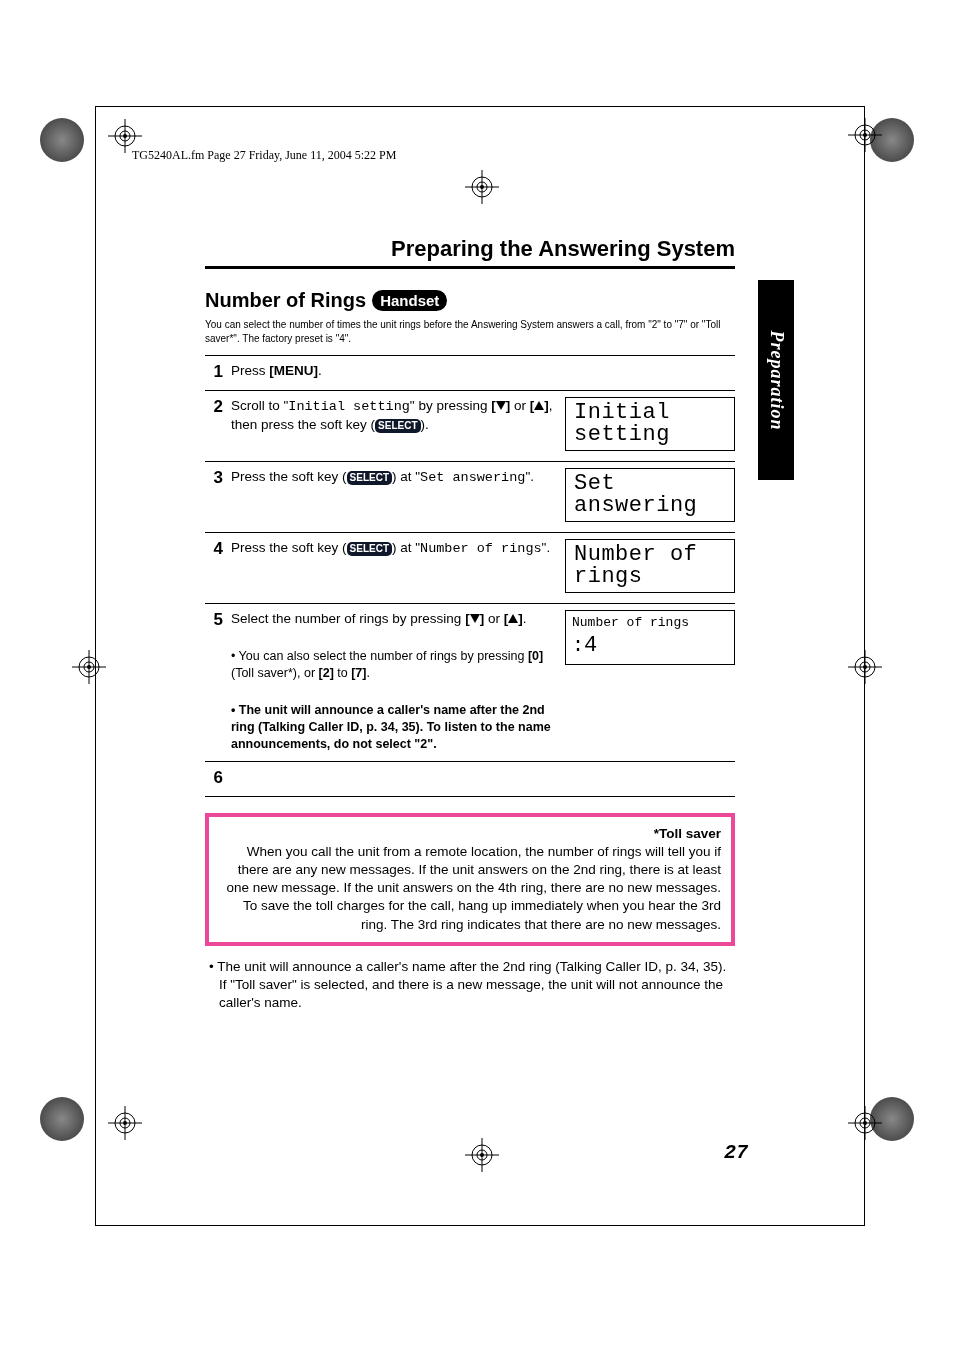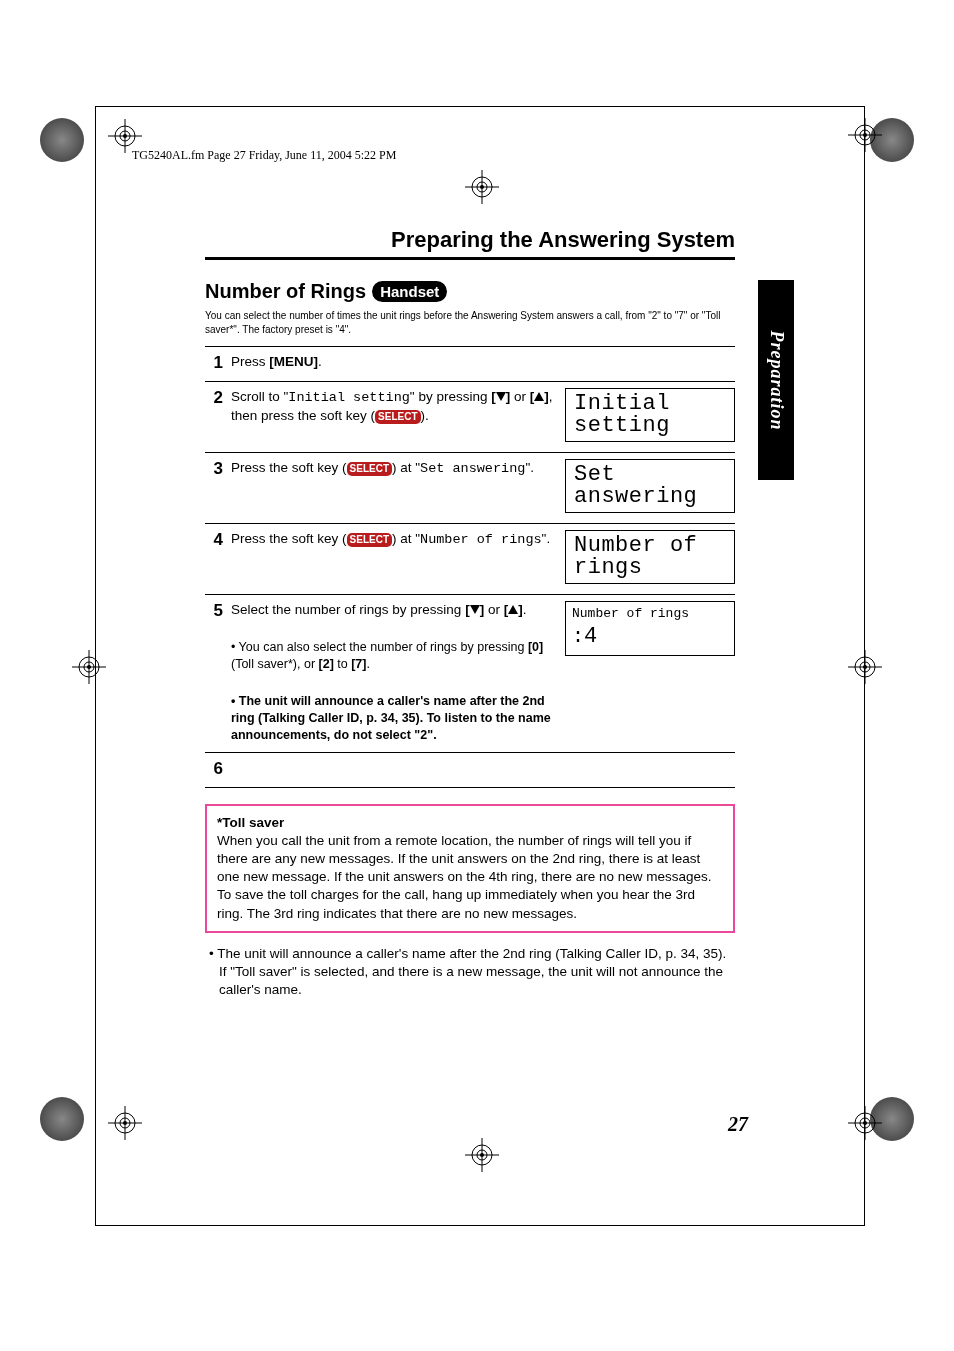--- a/index.html
+++ b/index.html
@@ -55,21 +55,21 @@
   }
   .cd-tl { left: 40px; top: 118px; }
   .cd-tr { right: 40px; top: 118px; }
   .cd-bl { left: 40px; bottom: 94px; }
   .cd-br { right: 40px; bottom: 94px; }
 
   
   .content {
     position: absolute;
     left: 205px;
-    top: 227px;
+    top: 236px;
     width: 530px;
   }
   .chapter-title {
     text-align: right;
     font-size: 22px;
     font-weight: bold;
     border-bottom: 3px solid #000;
     padding-bottom: 4px;
     margin-bottom: 20px;
   }
@@ -85,21 +85,21 @@
   }
   .pill {
     background: #000;
     color: #fff;
     border-radius: 11px;
     padding: 2px 8px;
     font-size: 15px;
     font-weight: bold;
   }
   .pill-sm {
-    background: #b91c1c;
+    background: #0f172a;
     color: #fff;
     border-radius: 5px;
     padding: 0 3px;
     font-size: 10px;
     font-weight: bold;
     display: inline-block;
     line-height: 14px;
   }
   .intro {
     font-size: 10px;
@@ -144,41 +144,42 @@
   }
   .lcd-big .big { font-size: 22px; line-height: 1.0; }
   .lcd-sm {
     border: 1px solid #000;
     font-family: "Courier New", monospace;
     font-size: 13px;
     padding: 4px 6px;
     line-height: 1.3;
   }
   .note-box {
-    border: 2px solid #ec4899;
+    border: 4px solid #ec4899;
     padding: 8px 10px;
     margin-top: 16px;
     font-size: 13.5px;
     line-height: 1.35;
+    text-align: right;
   }
   .note-box .title { font-weight: bold; }
   .foot-note {
     font-size: 13.5px;
     line-height: 1.35;
     margin-top: 12px;
     padding-left: 14px;
     text-indent: -10px;
   }
   .page-num {
     position: absolute;
     right: 206px;
-    top: 1113px;
+    top: 1141px;
     font-size: 20px;
     font-style: italic;
-    font-family: Liberation Serif, serif;
+    font-family: Liberation Mono, monospace;
     font-weight: bold;
   }
   .side-tab {
     position: absolute;
     right: 160px;
     top: 280px;
     width: 36px;
     height: 200px;
     background: #000;
     color: #fff;

